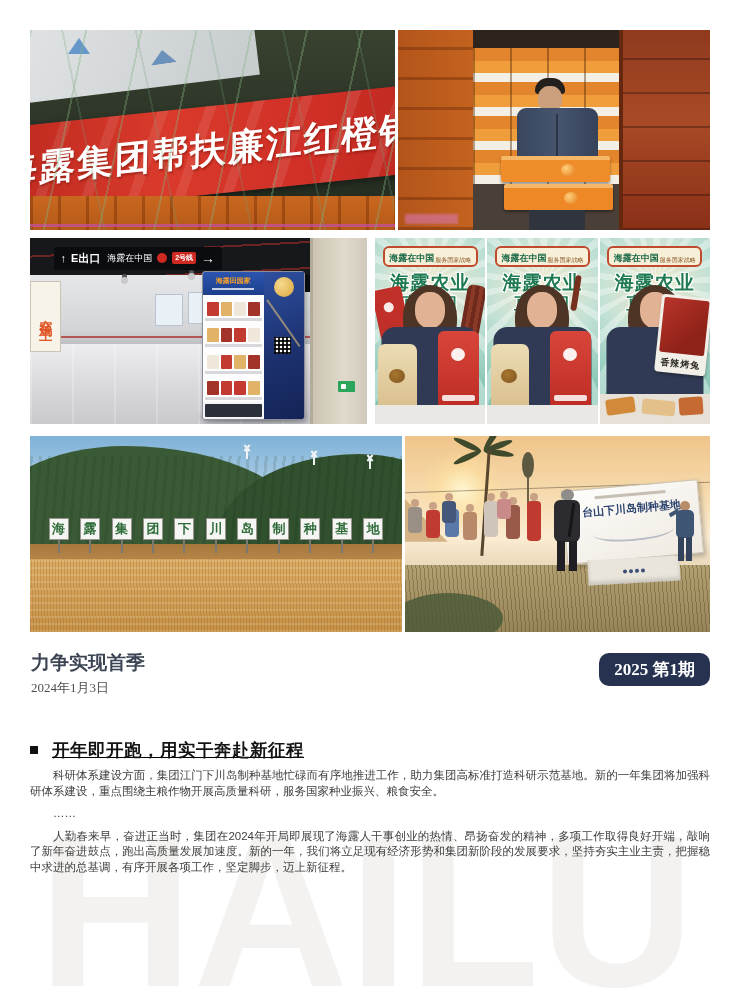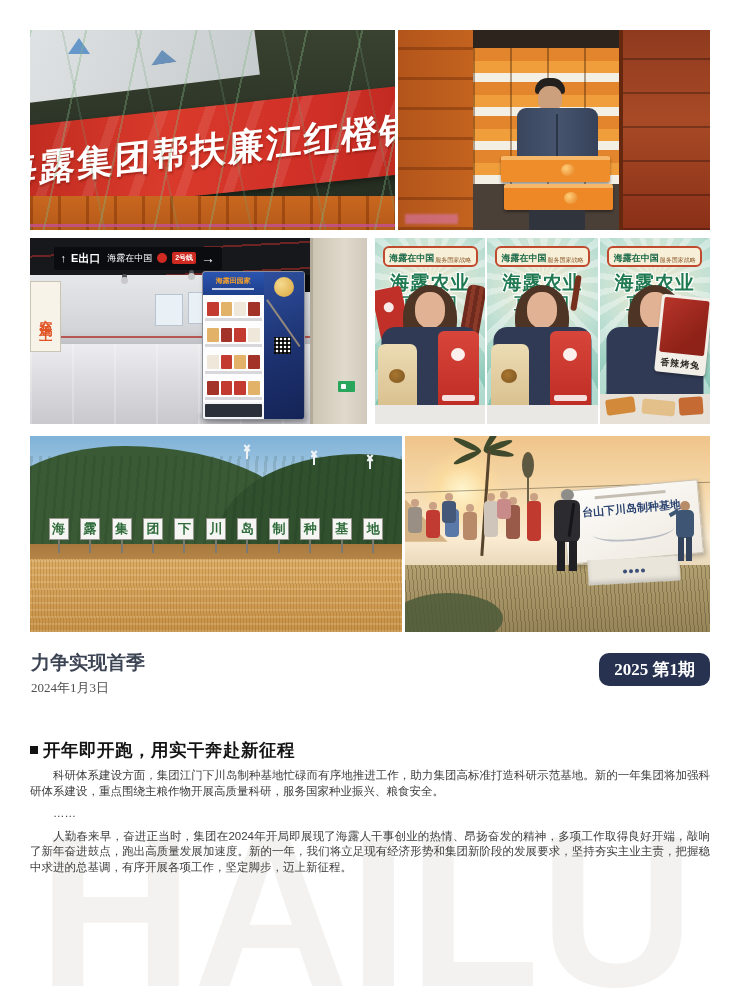--- a/index.html
+++ b/index.html
@@ -217,21 +217,21 @@
   .ss-man-right .a{position:absolute;left:-7px;top:10px;width:10px;height:4px;background:#3e5674;transform:rotate(-30deg);}
   .ss-man-right .l{position:absolute;left:2px;top:36px;width:6px;height:24px;background:#33435c;}
   .ss-man-right .l2{left:10px;}
 
   
   .hdr-dept{position:absolute;left:31px;top:650px;font-family:"Liberation Serif",serif;font-weight:bold;
       font-size:19px;color:#3c4454;z-index:2;}
   .hdr-date{position:absolute;left:31px;top:679px;font-family:"Liberation Serif",serif;font-size:13px;color:#4e4e4e;z-index:2;}
   .hdr-badge{position:absolute;right:30px;top:653px;background:#273251;color:#fff;font-family:"Liberation Serif",serif;
       font-weight:bold;font-size:17px;padding:5px 15px;border-radius:10px;z-index:2;}
-  .article-title{position:absolute;left:30px;top:738px;display:flex;align-items:center;gap:5px;z-index:2;}
+  .article-title{position:absolute;left:30px;top:738px;display:flex;align-items:center;gap:14px;z-index:2;text-decoration:underline;}
   .bullet{width:8px;height:8px;background:#111;flex:0 0 auto;}
   .article-title h1{margin:0;font-size:17.5px;font-weight:bold;color:#141414;letter-spacing:.5px;}
   .paras{position:absolute;left:30px;top:768px;width:680px;z-index:2;}
   .paras p{margin:0 0 7px;font-size:11.5px;line-height:15.5px;color:#3d3d3d;text-align:justify;text-indent:2em;}
   .watermark{position:absolute;left:38px;top:788px;font-size:215px;font-weight:bold;letter-spacing:0px;
       color:rgba(190,182,172,.18);white-space:nowrap;z-index:1;font-family:"Liberation Sans",sans-serif;}
 </style>
 </head>
 <body>
 

